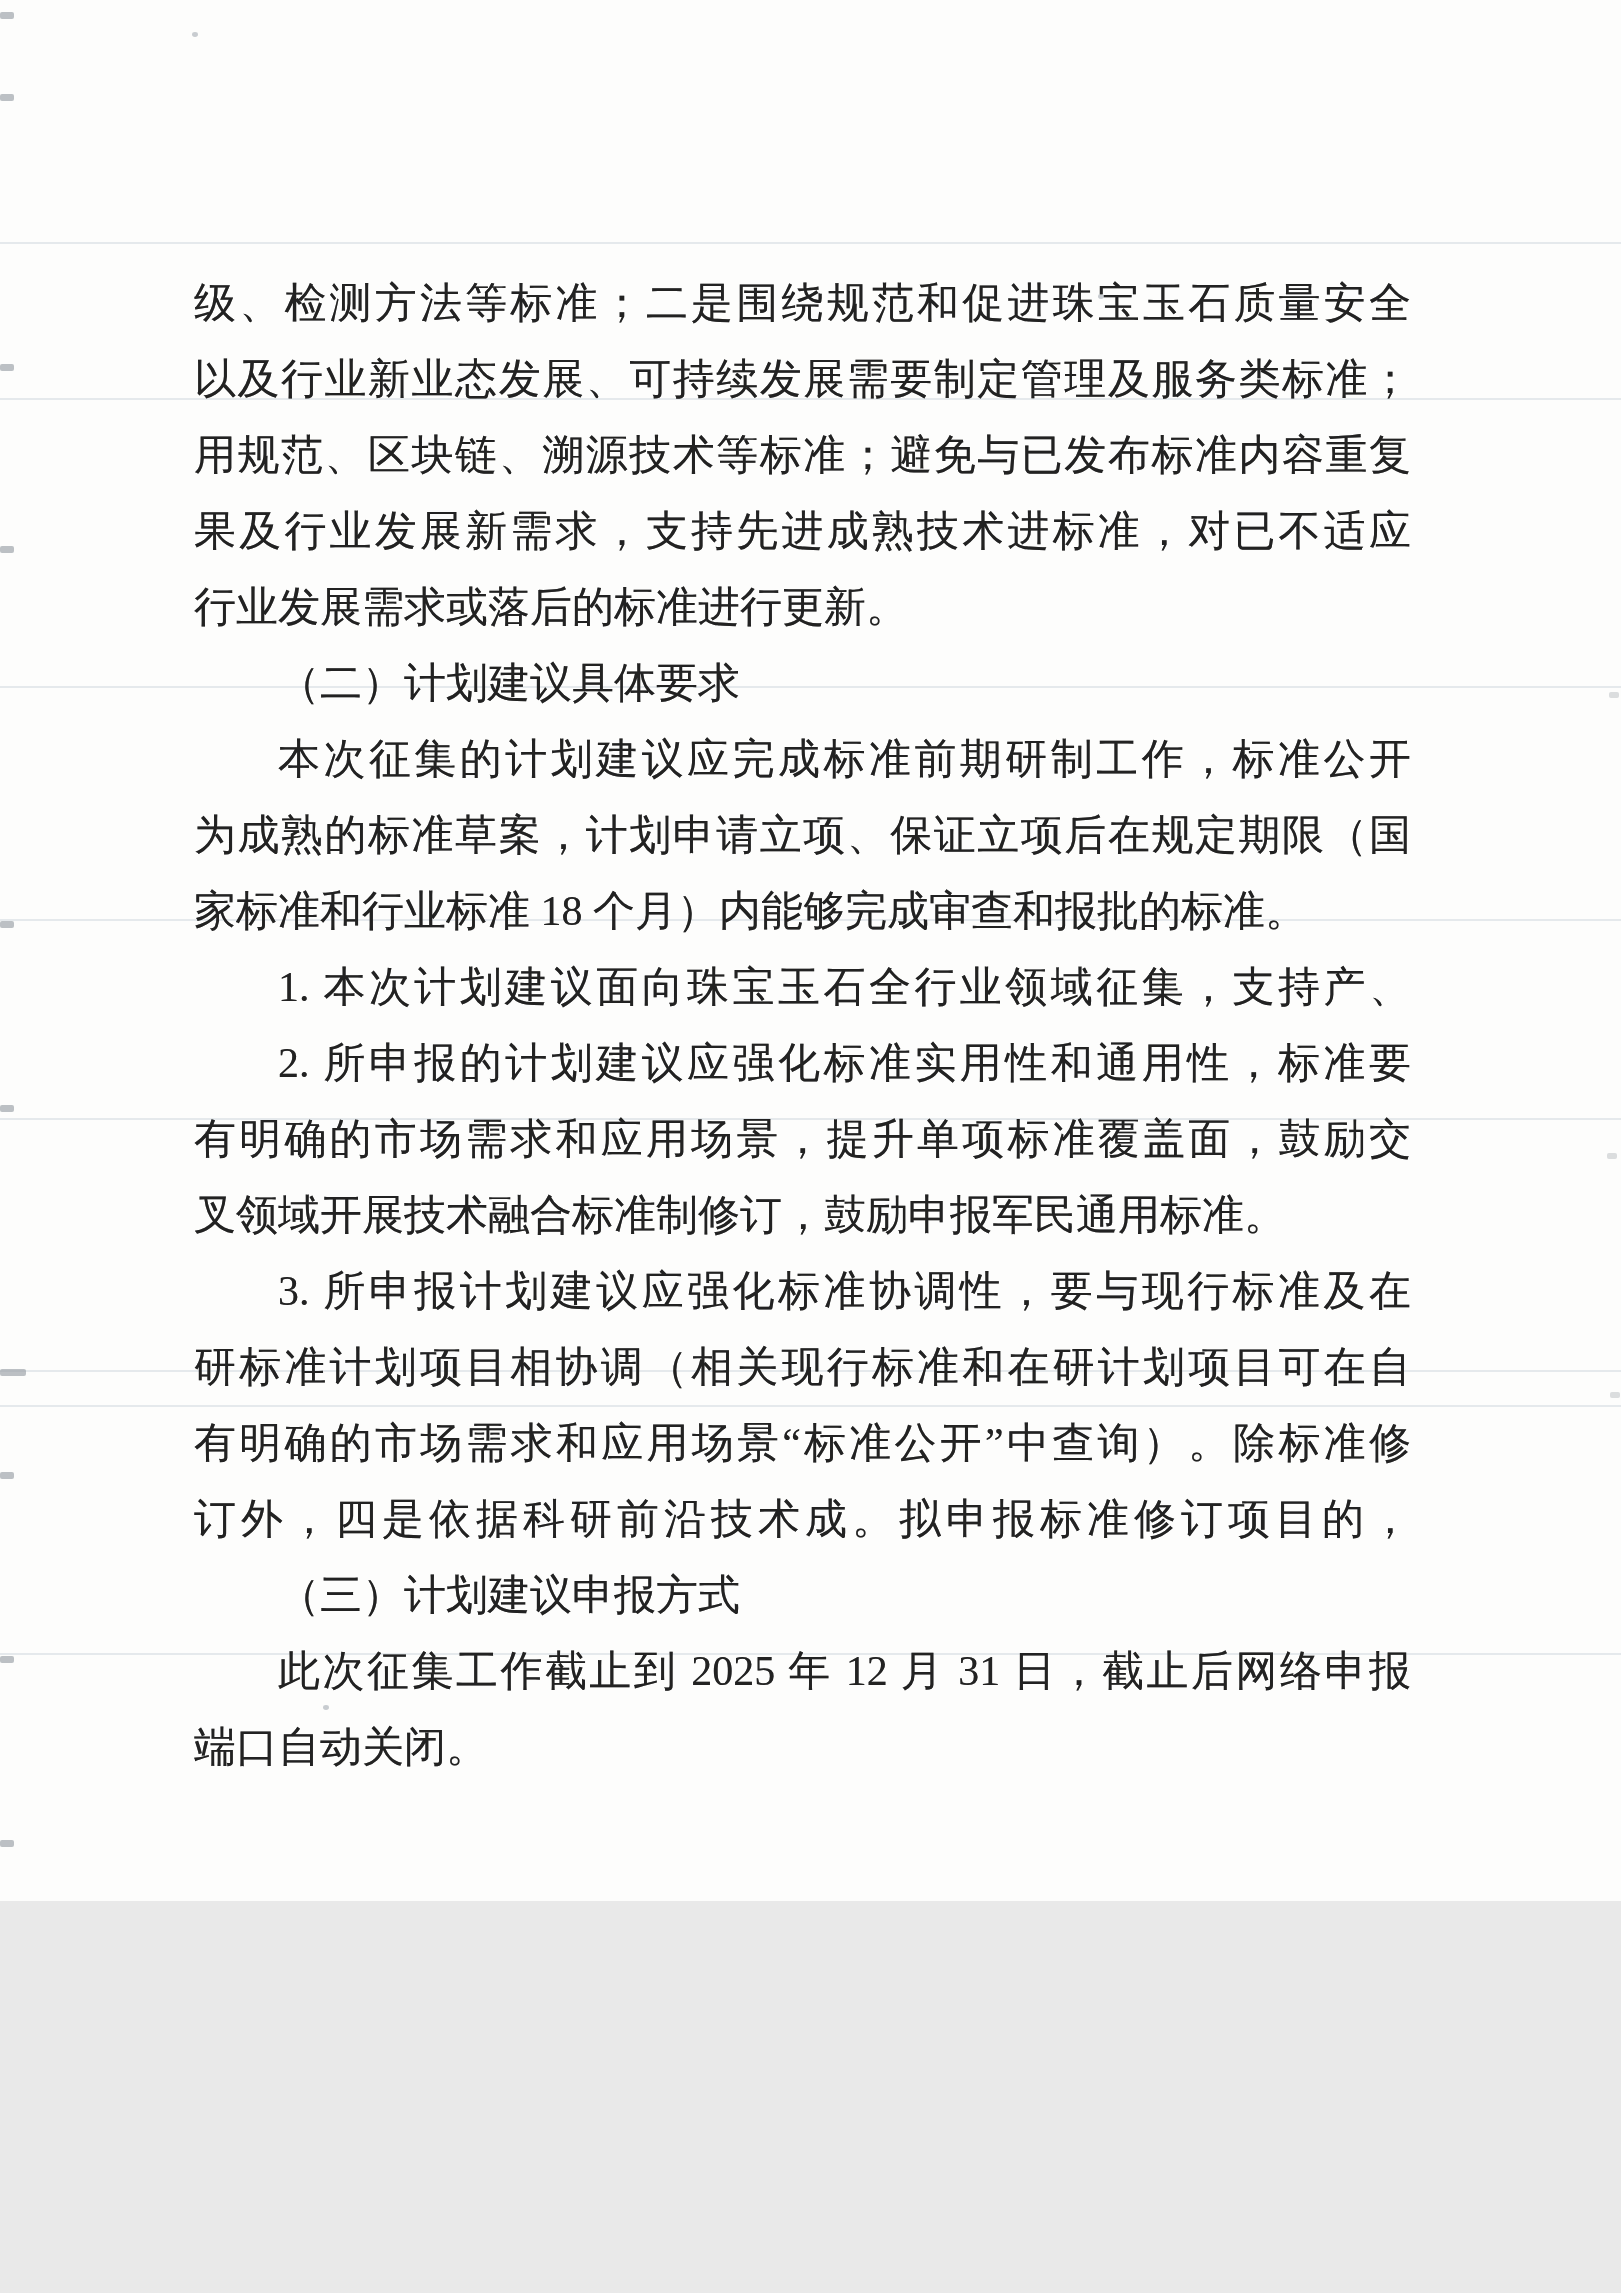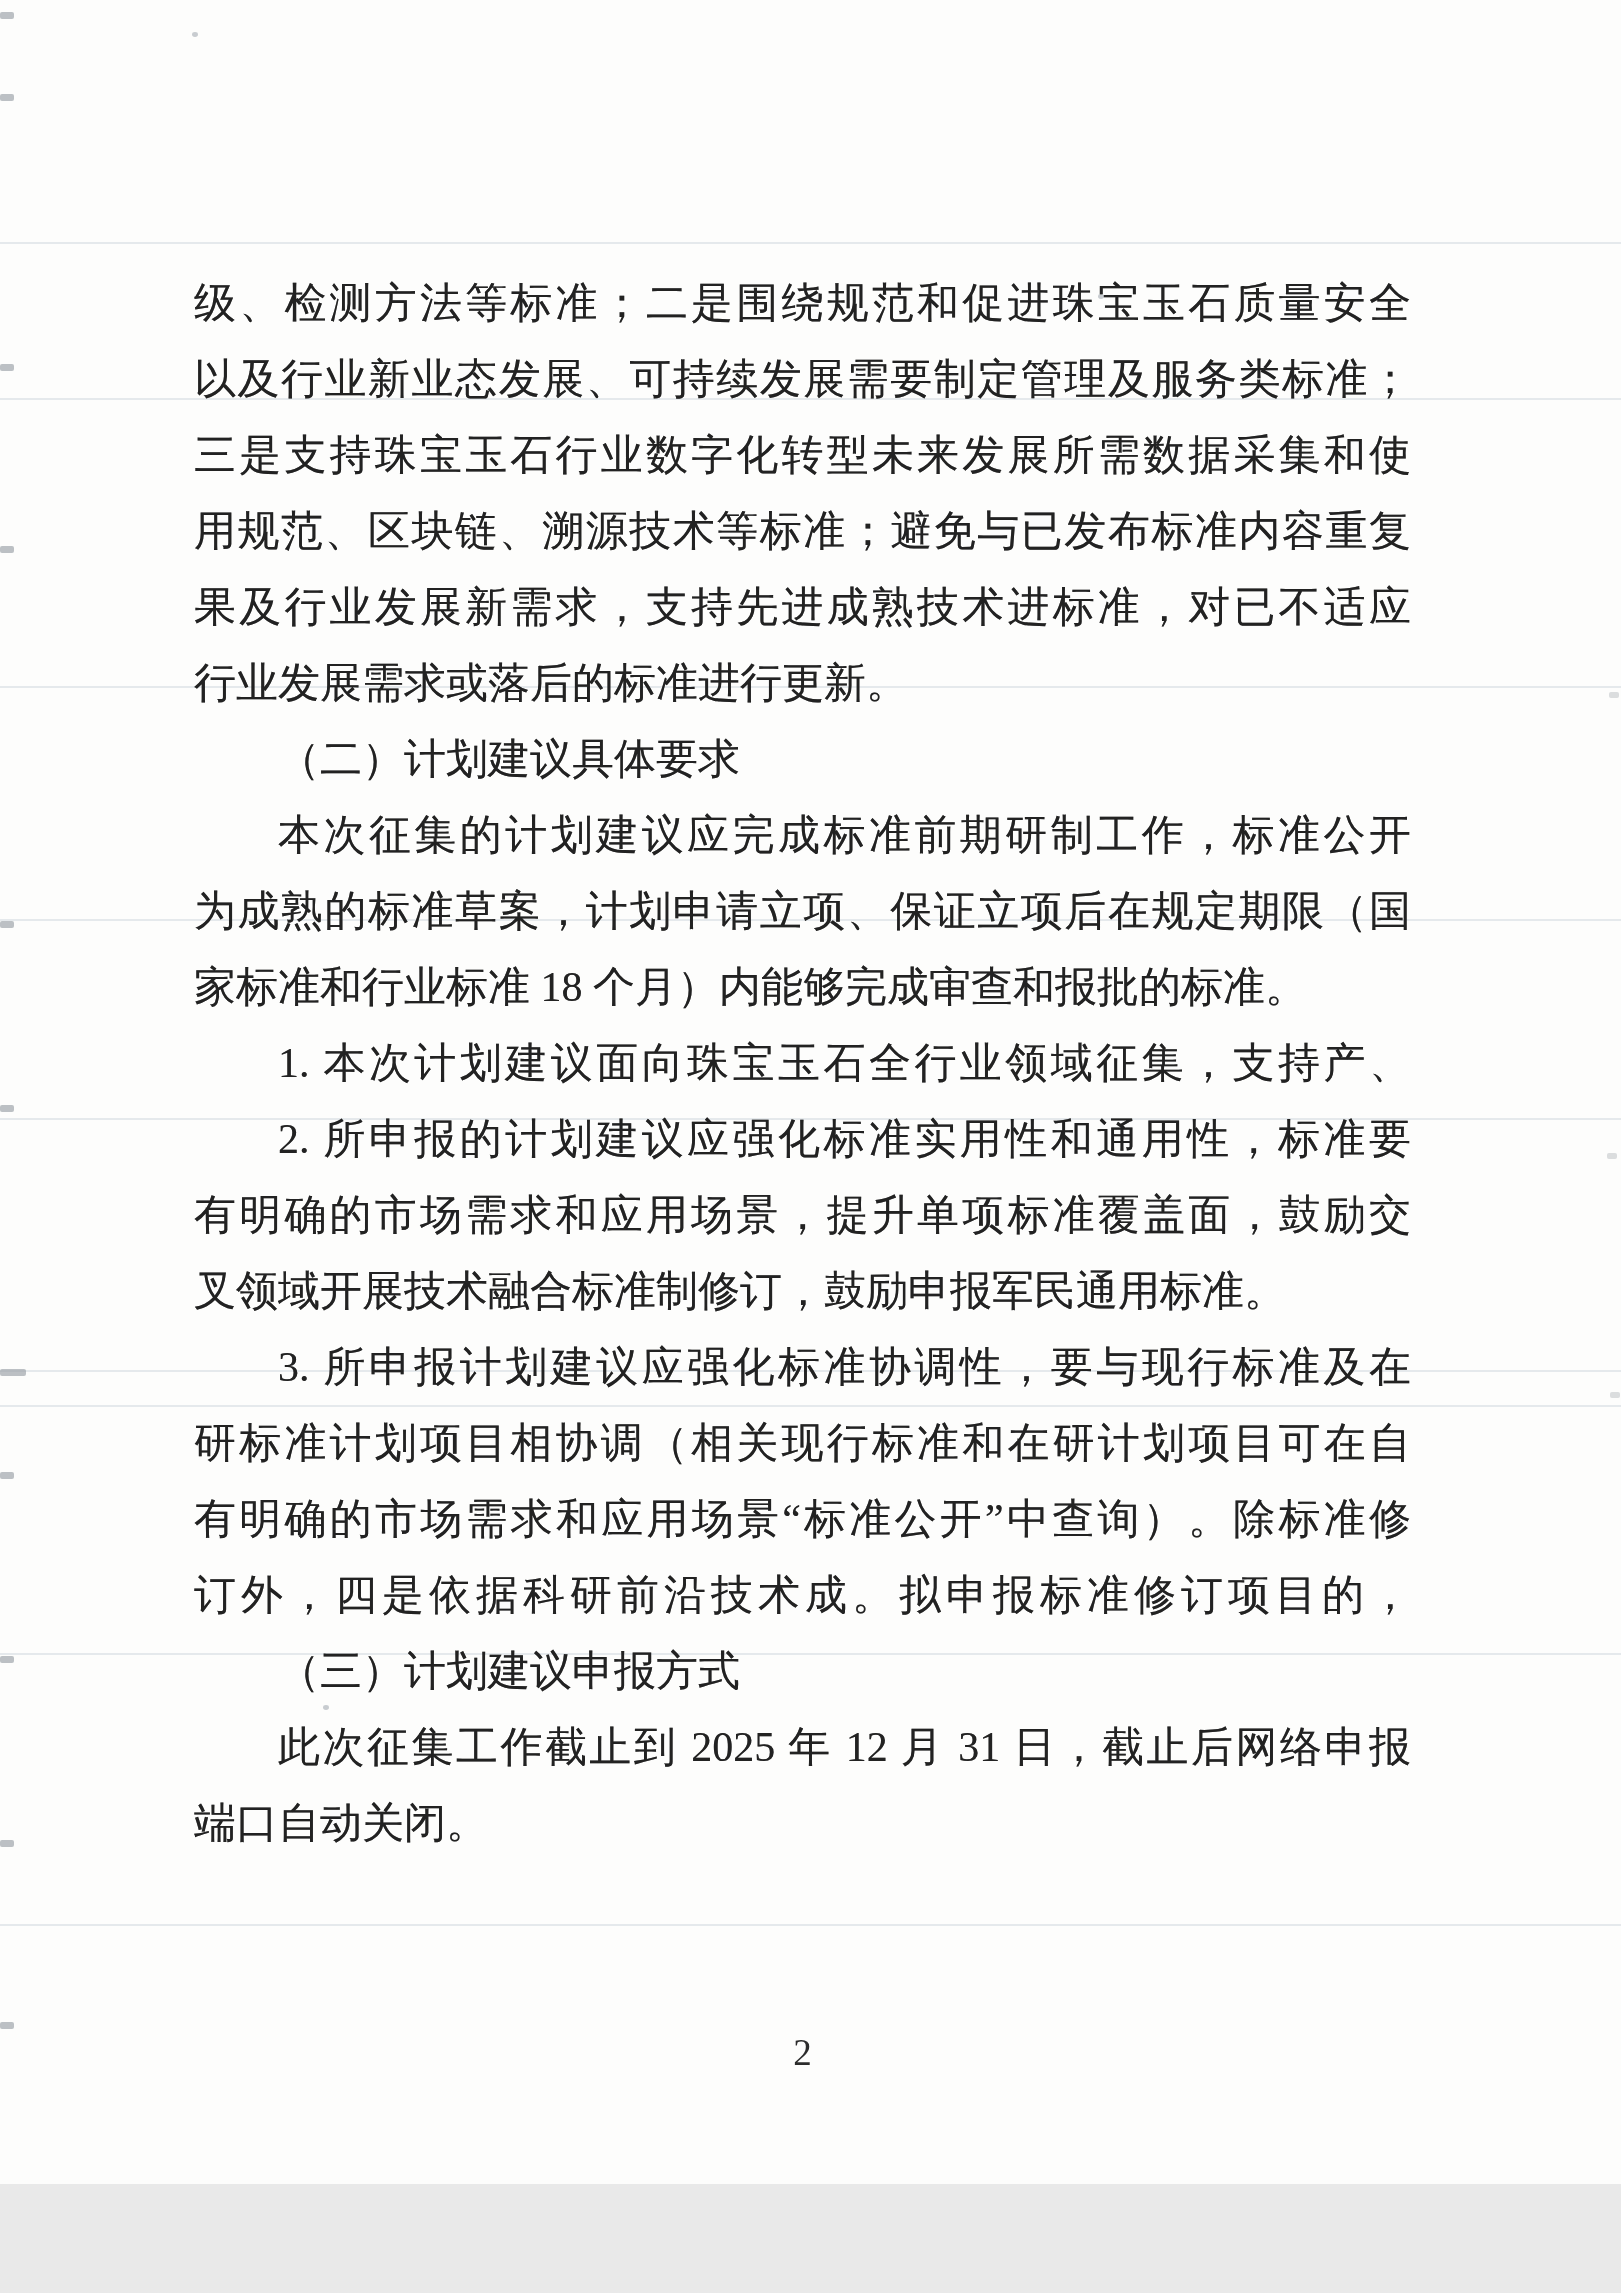--- a/index.html
+++ b/index.html
@@ -1,18 +1,18 @@
 <!DOCTYPE html>
 <html lang="zh"><head>
 <meta charset="utf-8">
 <style>
   html,body { margin:0; padding:0; background:#e9e9e9; }
   .page {
     position:relative;
-    width:1621px; height:2184px;
+    width:1621px; height:1901px;
     margin:0 auto;
     background:#fdfdfc;
     overflow:hidden;
     font-family:"Liberation Serif","DejaVu Serif",serif;
     color:#222;
   }
   .text-block {
     position:absolute;
     left:194px; top:265px;
     width:1217px;
@@ -83,21 +83,20 @@
       <div class="edge-mark" style="left: 1607px; top: 1153px; width: 9.8px; height: 5.9px; opacity: 0.35;"></div>
       <div class="edge-mark" style="left: 1610px; top: 1392px; width: 9.8px; height: 5.9px; opacity: 0.35;"></div>
       <div class="speck" style="left: 192px; top: 32px;"></div>
       <div class="speck" style="left: 1098px; top: 294px;"></div>
       <div class="speck" style="left: 323px; top: 1705px;"></div>
     </div>
 
   <div class="text-block" id="body">
       <div class="line justify">级、检测方法等标准；二是围绕规范和促进珠宝玉石质量安全</div>
       <div class="line justify">以及行业新业态发展、可持续发展需要制定管理及服务类标准；</div>
-      <div class="line justify">三是支持珠宝玉石行业数字化转型未来发展所需数据采集和使</div>
       <div class="line justify">用规范、区块链、溯源技术等标准；避免与已发布标准内容重复</div>
       <div class="line justify">果及行业发展新需求，支持先进成熟技术进标准，对已不适应</div>
       <div class="line">行业发展需求或落后的标准进行更新。</div>
       <div class="line indent">（二）计划建议具体要求</div>
       <div class="line justify indent">本次征集的计划建议应完成标准前期研制工作，标准公开</div>
       <div class="line justify">为成熟的标准草案，计划申请立项、保证立项后在规定期限（国</div>
       <div class="line">家标准和行业标准 18 个月）内能够完成审查和报批的标准。</div>
       <div class="line justify indent">1. 本次计划建议面向珠宝玉石全行业领域征集，支持产、</div>
       <div class="line justify indent">2. 所申报的计划建议应强化标准实用性和通用性，标准要</div>
       <div class="line justify">有明确的市场需求和应用场景，提升单项标准覆盖面，鼓励交</div>

